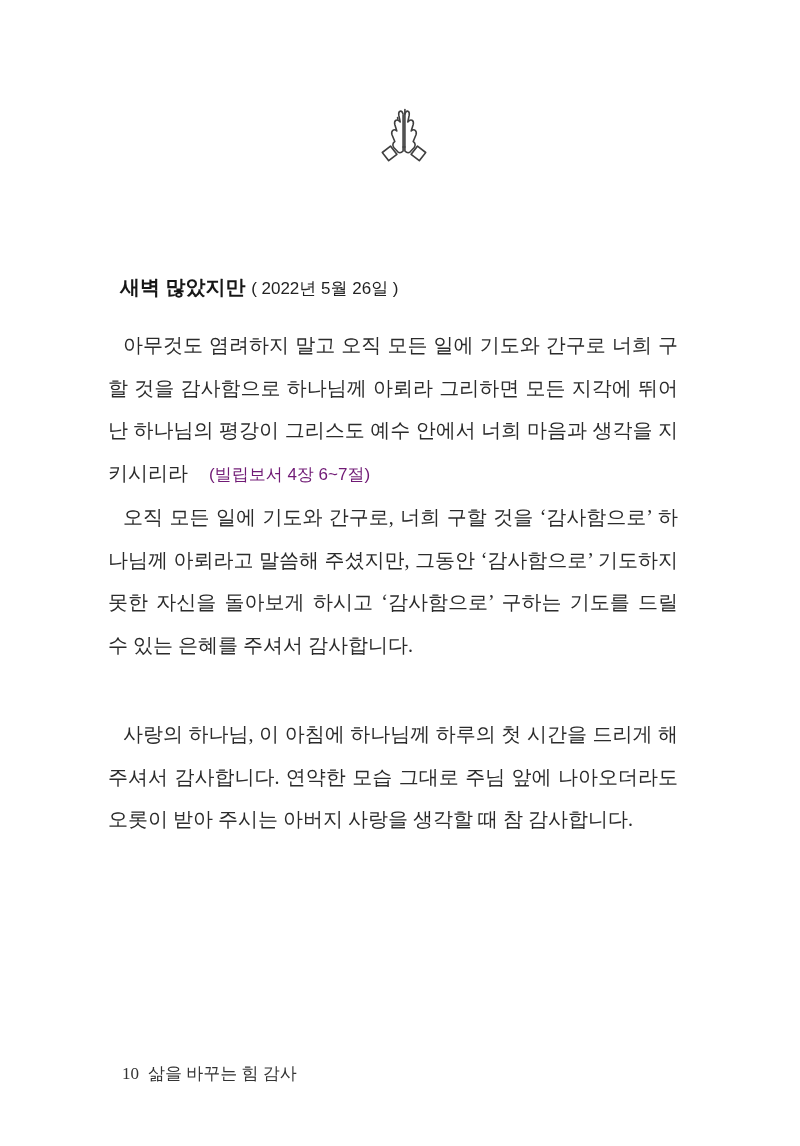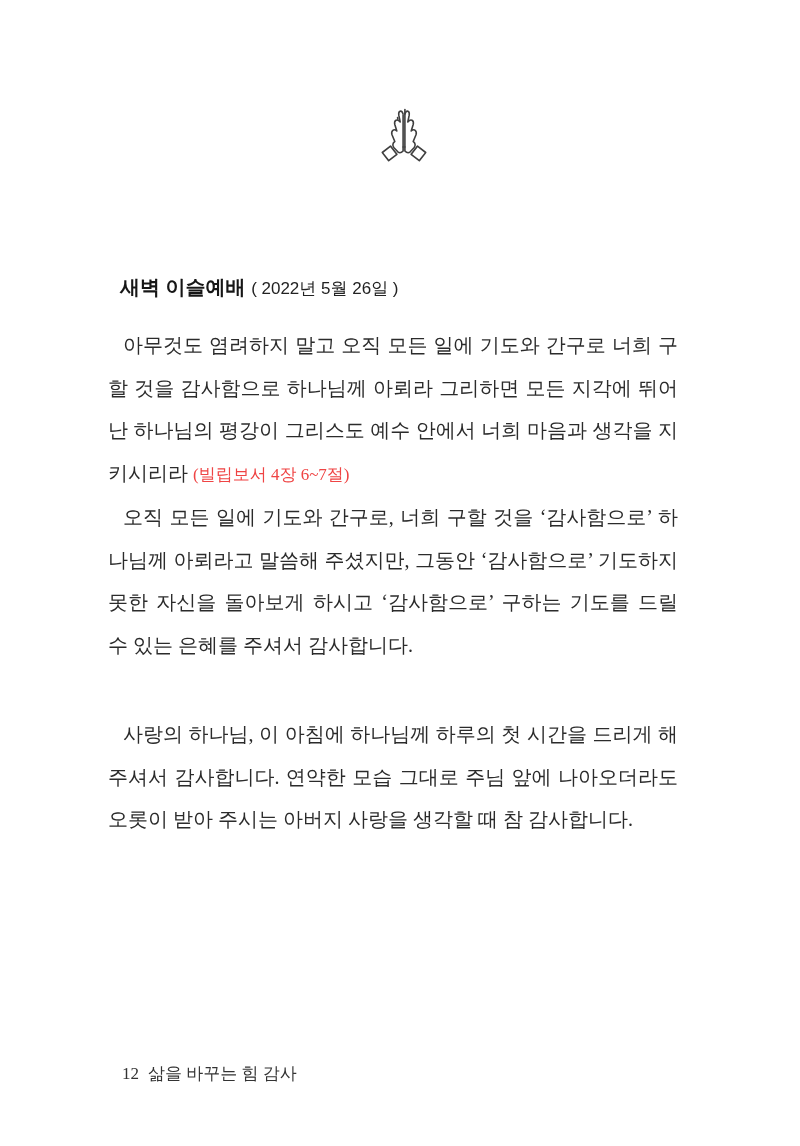--- a/index.html
+++ b/index.html
@@ -33,22 +33,22 @@
   .body-para {
     margin: 0;
     font-size: 20px; line-height: 42.5px;
     text-align: justify; text-indent: 15px;
     word-break: break-all;
     color: #2b2b2b;
   }
   .gap-top { margin-top: 47px; }
 
   .scripture-ref {
-    font-family: Liberation Serif, serif;
-    font-size: 17px; color: #ef4444;
+    font-family: Liberation Sans, sans-serif;
+    font-size: 17px; color: #701a75; margin-left: 16px;
   }
 
   .footer {
     position: absolute; left: 122px; top: 1062px;
     font-size: 17px; line-height: 24px; color: #333333;
   }
   .footer .page-num { margin-right: 9px; }
 </style>
 </head>
 <body>
@@ -66,31 +66,31 @@
         <path d="M22.1,8 C20.5,3.5 17.2,4.8 17.8,9.2 L19.2,16 C16.2,12.2 12.8,14.2 13.8,18.5 L15.8,25 C12.8,22.3 9.8,24.6 11,28.8 L13.8,35.5 C11.6,36.8 11.2,39.6 13,41.8 L16.8,45.8 C18.4,47.2 20.6,46.6 22.1,45 L22.1,41"></path>
         <rect x="-5.2" y="-5.2" width="10.4" height="10.4" transform="translate(8.6,47.4) rotate(-38)" fill="#ffffff"></rect>
         <rect x="-5.2" y="-5.2" width="10.4" height="10.4" transform="translate(37.4,47.4) rotate(38)" fill="#ffffff"></rect>
       </g>
     </svg>
   </div>
 
   <div class="content">
 
     <h2 class="section-heading">
-      <span>새벽 이슬예배</span>
+      <span>새벽 많았지만</span>
       <span class="heading-date">( 2022년 5월 26일 )</span>
     </h2>
 
     <p class="body-para">
       <span>아무것도 염려하지 말고 오직 모든 일에 기도와 간구로 너희 구할 것을 감사함으로 하나님께 아뢰라 그리하면 모든 지각에 뛰어난 하나님의 평강이 그리스도 예수 안에서 너희 마음과 생각을 지키시리라</span>
       <span class="scripture-ref">(빌립보서 4장 6~7절)</span>
     </p>
 
     <p class="body-para">오직 모든 일에 기도와 간구로, 너희 구할 것을 ‘감사함으로’ 하나님께 아뢰라고 말씀해 주셨지만, 그동안 ‘감사함으로’ 기도하지 못한 자신을 돌아보게 하시고 ‘감사함으로’ 구하는 기도를 드릴 수 있는 은혜를 주셔서 감사합니다.</p>
     <p class="body-para gap-top">사랑의 하나님, 이 아침에 하나님께 하루의 첫 시간을 드리게 해 주셔서 감사합니다. 연약한 모습 그대로 주님 앞에 나아오더라도 오롯이 받아 주시는 아버지 사랑을 생각할 때 참 감사합니다.</p>
 
   </div>
 
   <div class="footer">
-    <span class="page-num">12</span><span>삶을 바꾸는 힘 감사</span>
+    <span class="page-num">10</span><span>삶을 바꾸는 힘 감사</span>
   </div>
 
 </div>
 
 </body></html>

